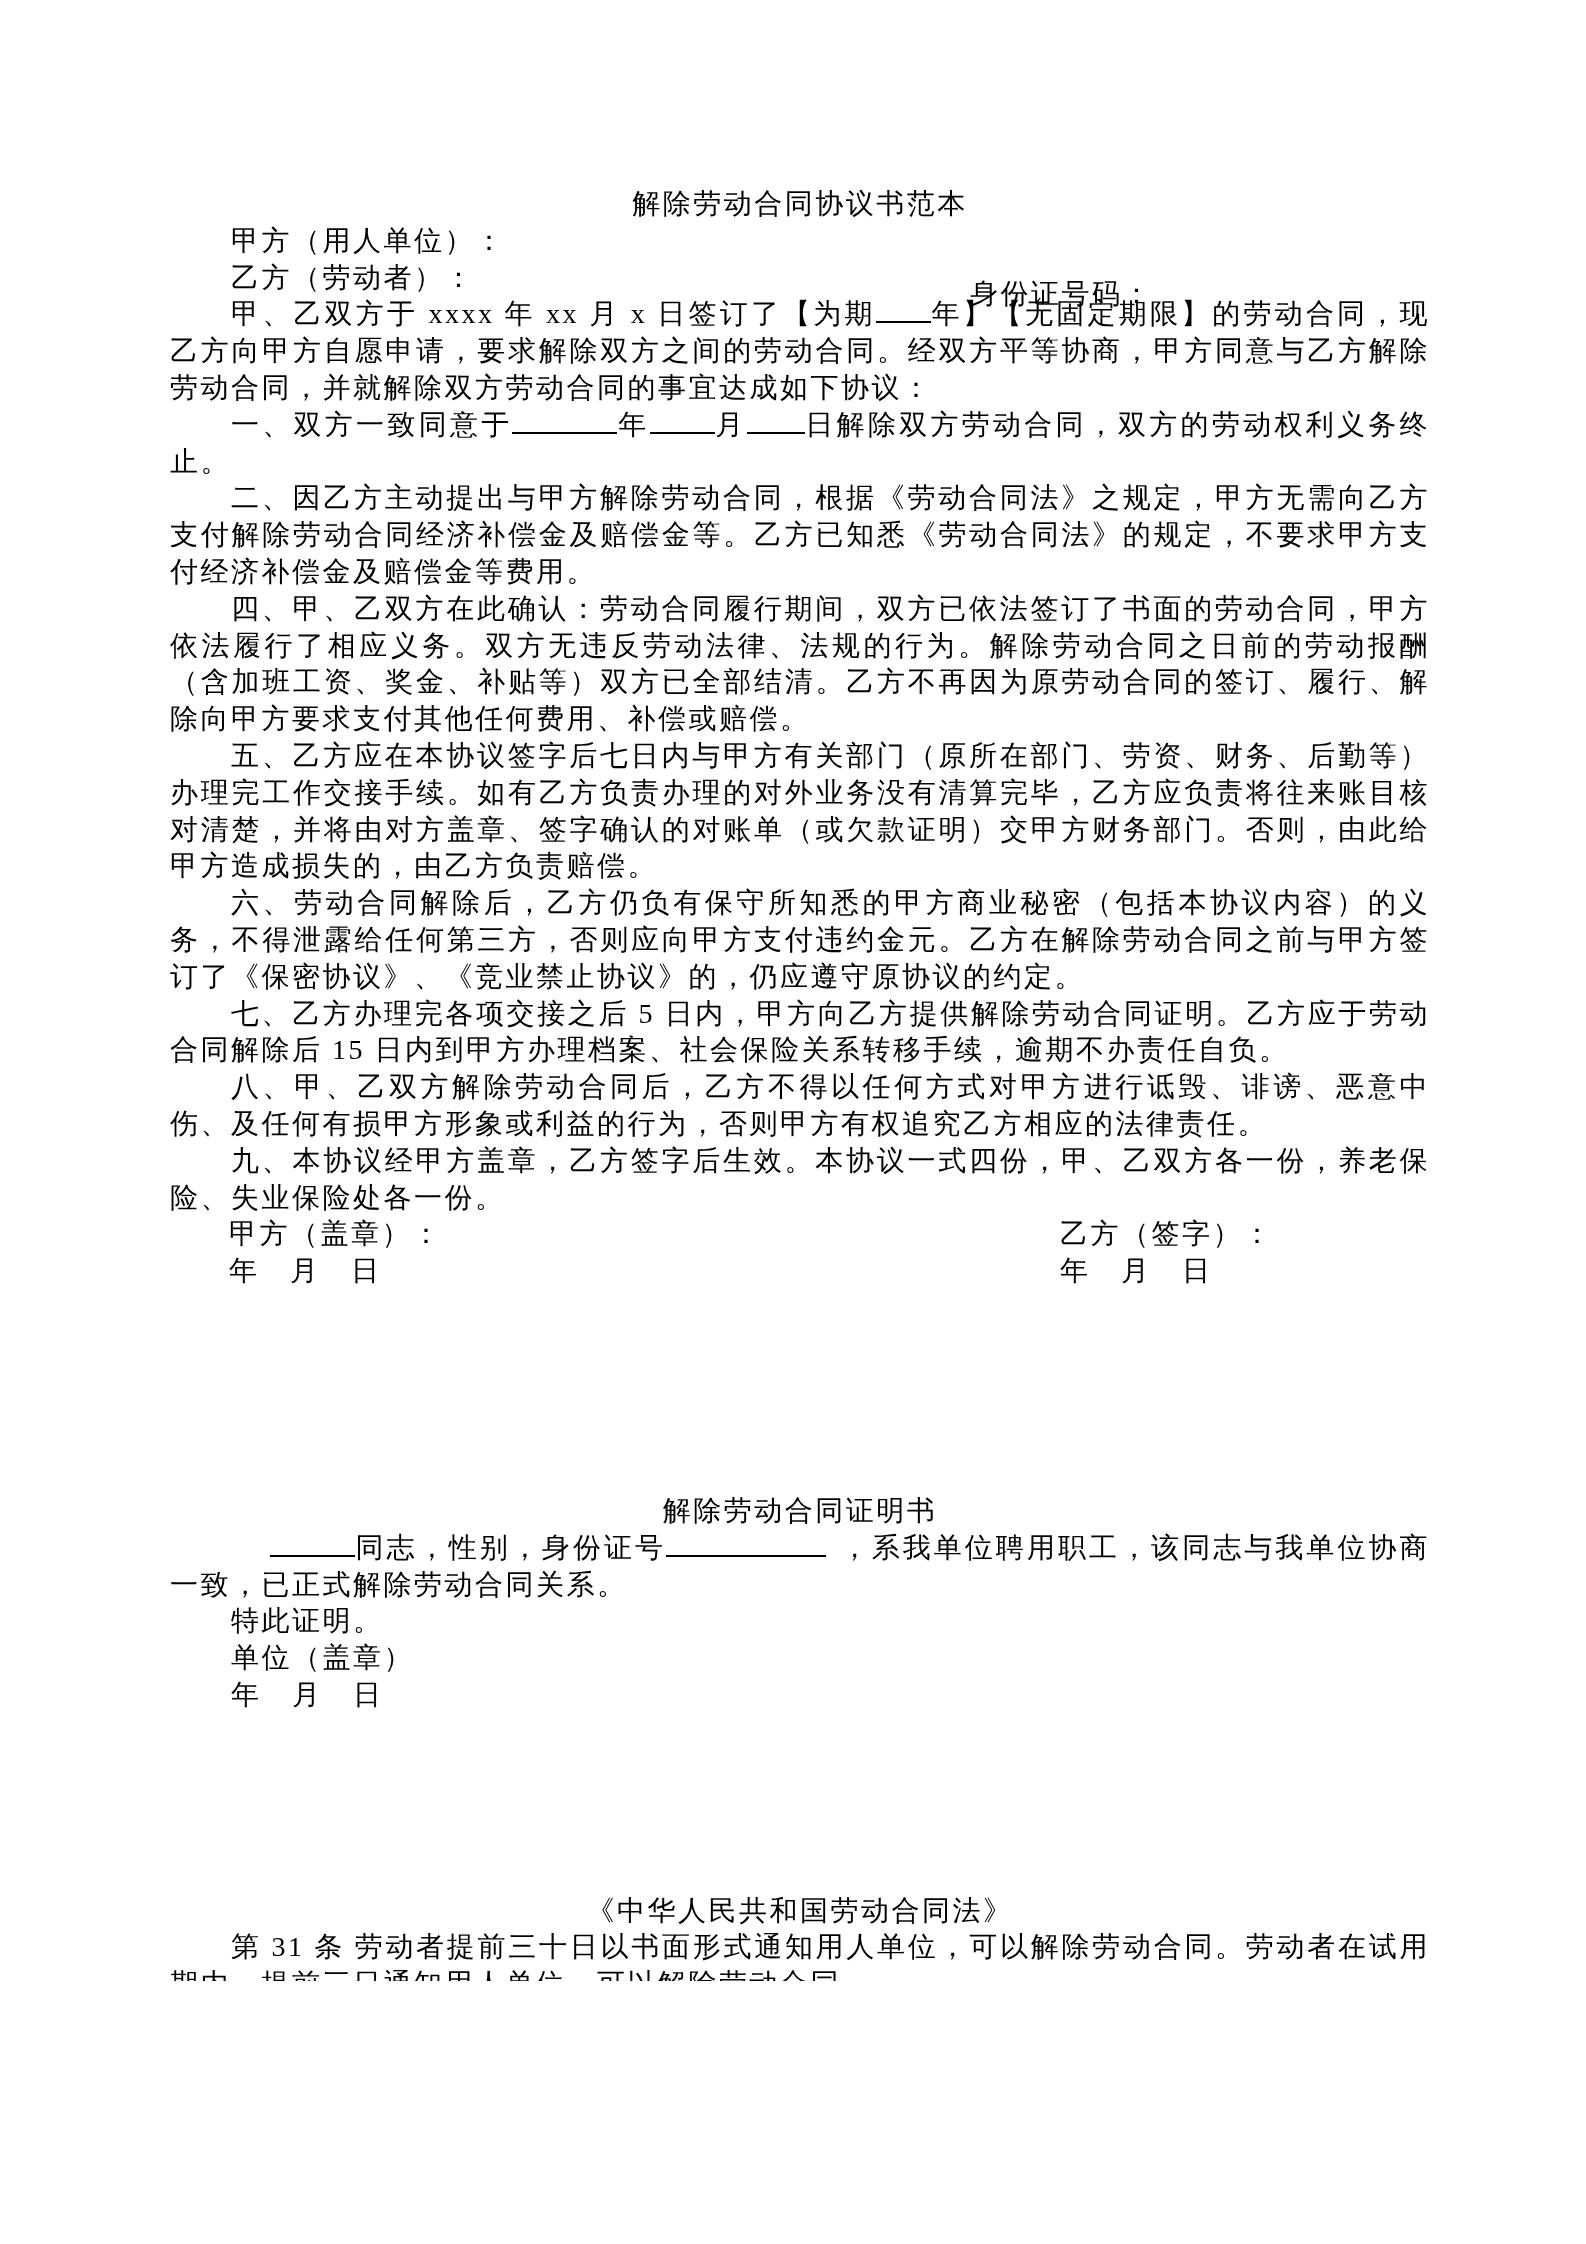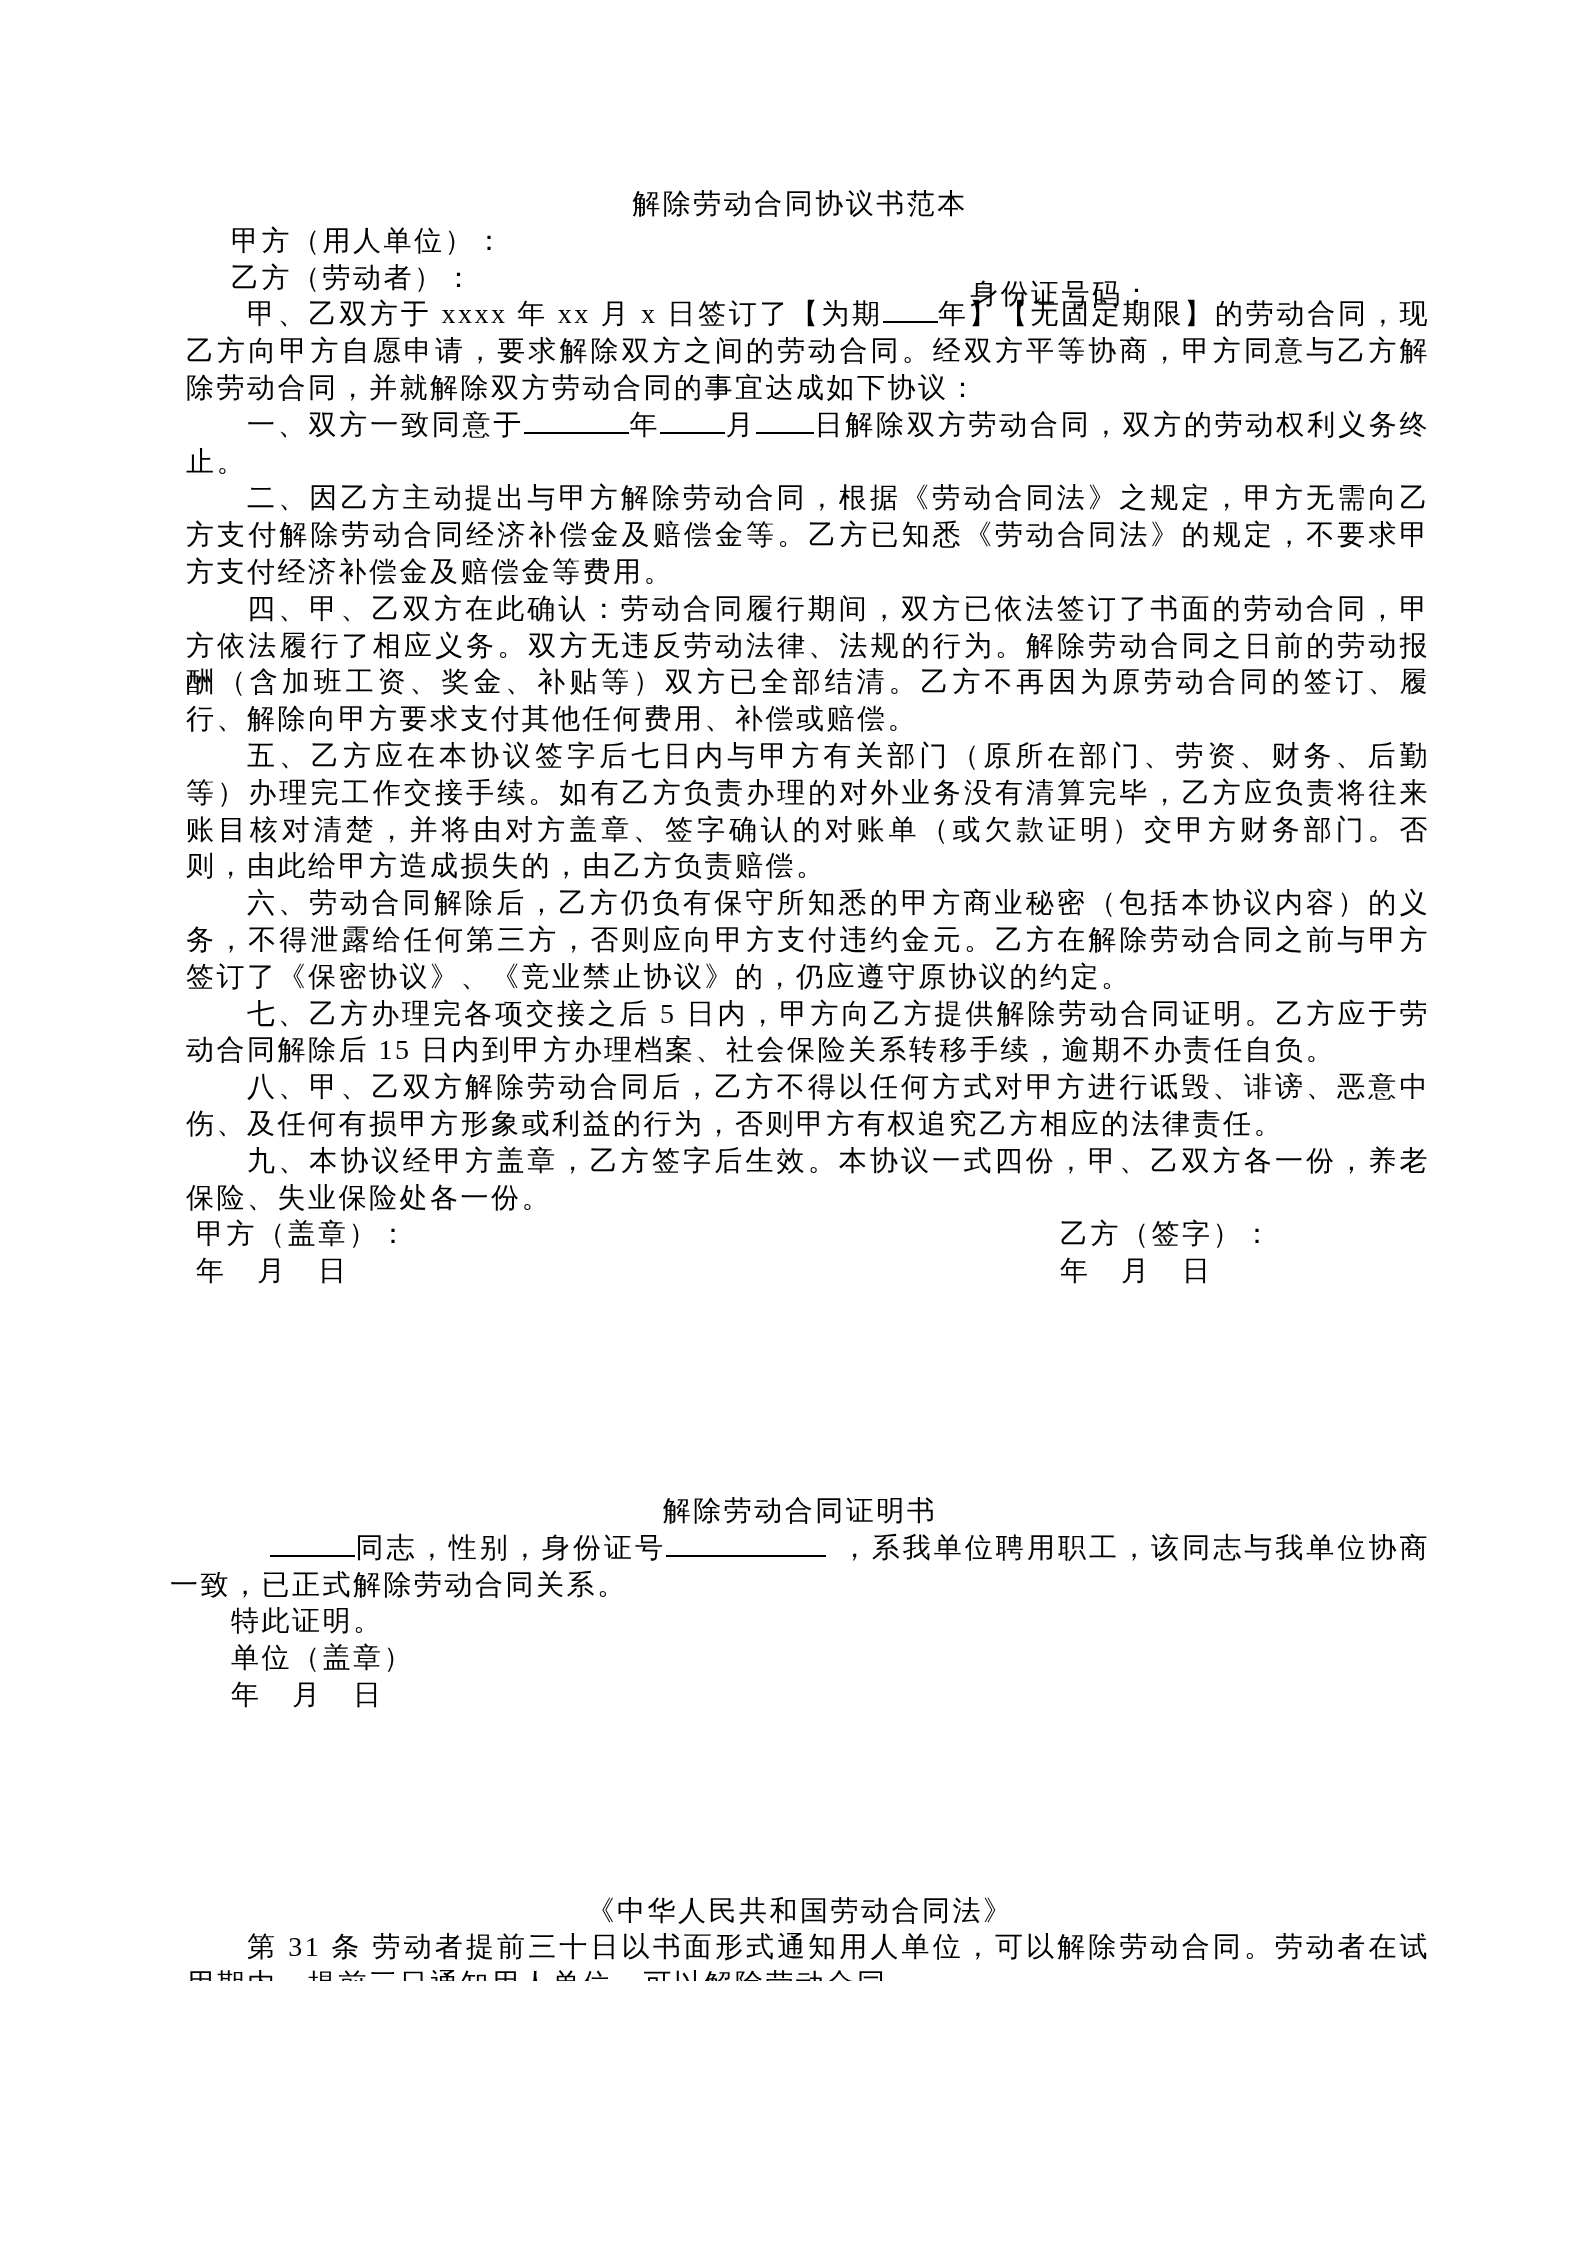--- a/index.html
+++ b/index.html
@@ -25,21 +25,20 @@
     top: 186px;
     width: 1260px;
   }
   p {
     margin: 0;
     padding: 0;
   }
   .para {
     text-align: justify;
     text-indent: 61px;
-    margin-left: 16px;
   }
   .line {
     text-indent: 61px;
   }
   .doc-title {
     text-align: center;
     text-indent: 0;
   }
   .blank {
     display: inline-block;
@@ -54,21 +53,21 @@
   .bw85  { width: 85px; }
   .bw105 { width: 105px; }
   .bw115 { width: 115px; }
   .bw160 { width: 160px; margin-right: 14px; }
   .row {
     position: relative;
     text-indent: 0;
   }
   .row .left-col {
     display: inline-block;
-    margin-left: 26px;
+    margin-left: 59px;
   }
   .row .right-col {
     position: absolute;
     left: 890px;
     top: 0;
   }
   .partyb-row .id-col {
     position: absolute;
     left: 800px;
     top: 16px;

